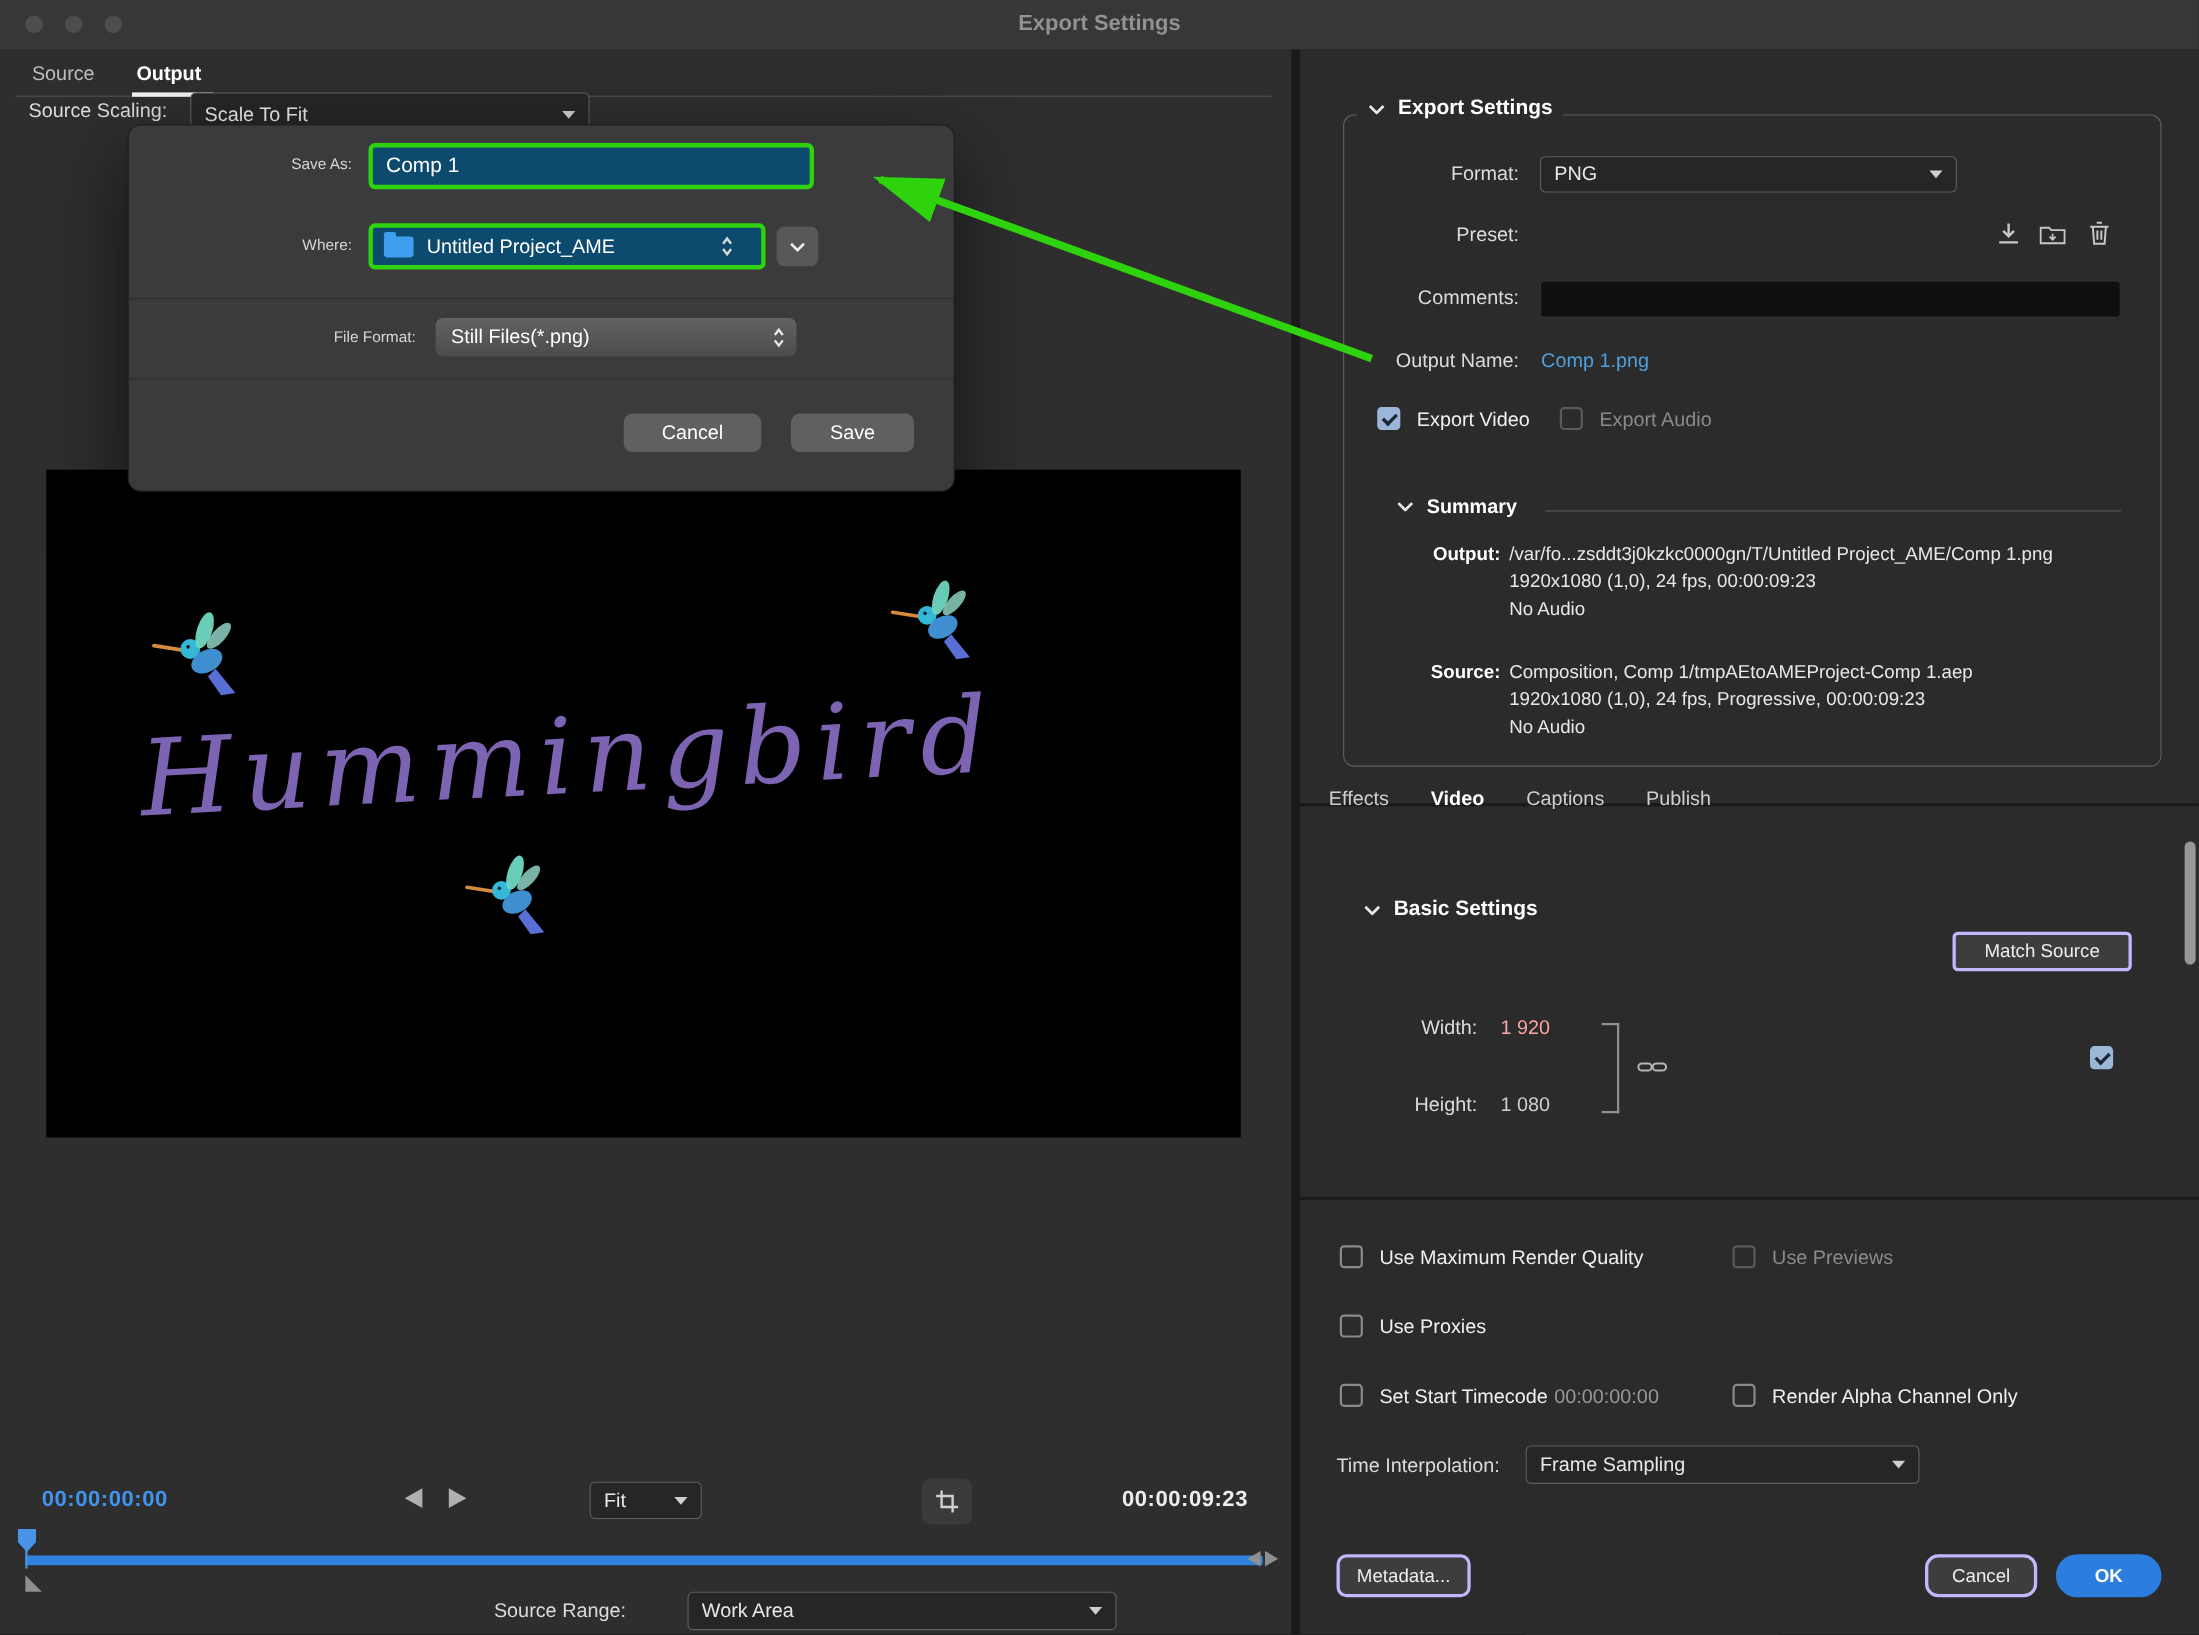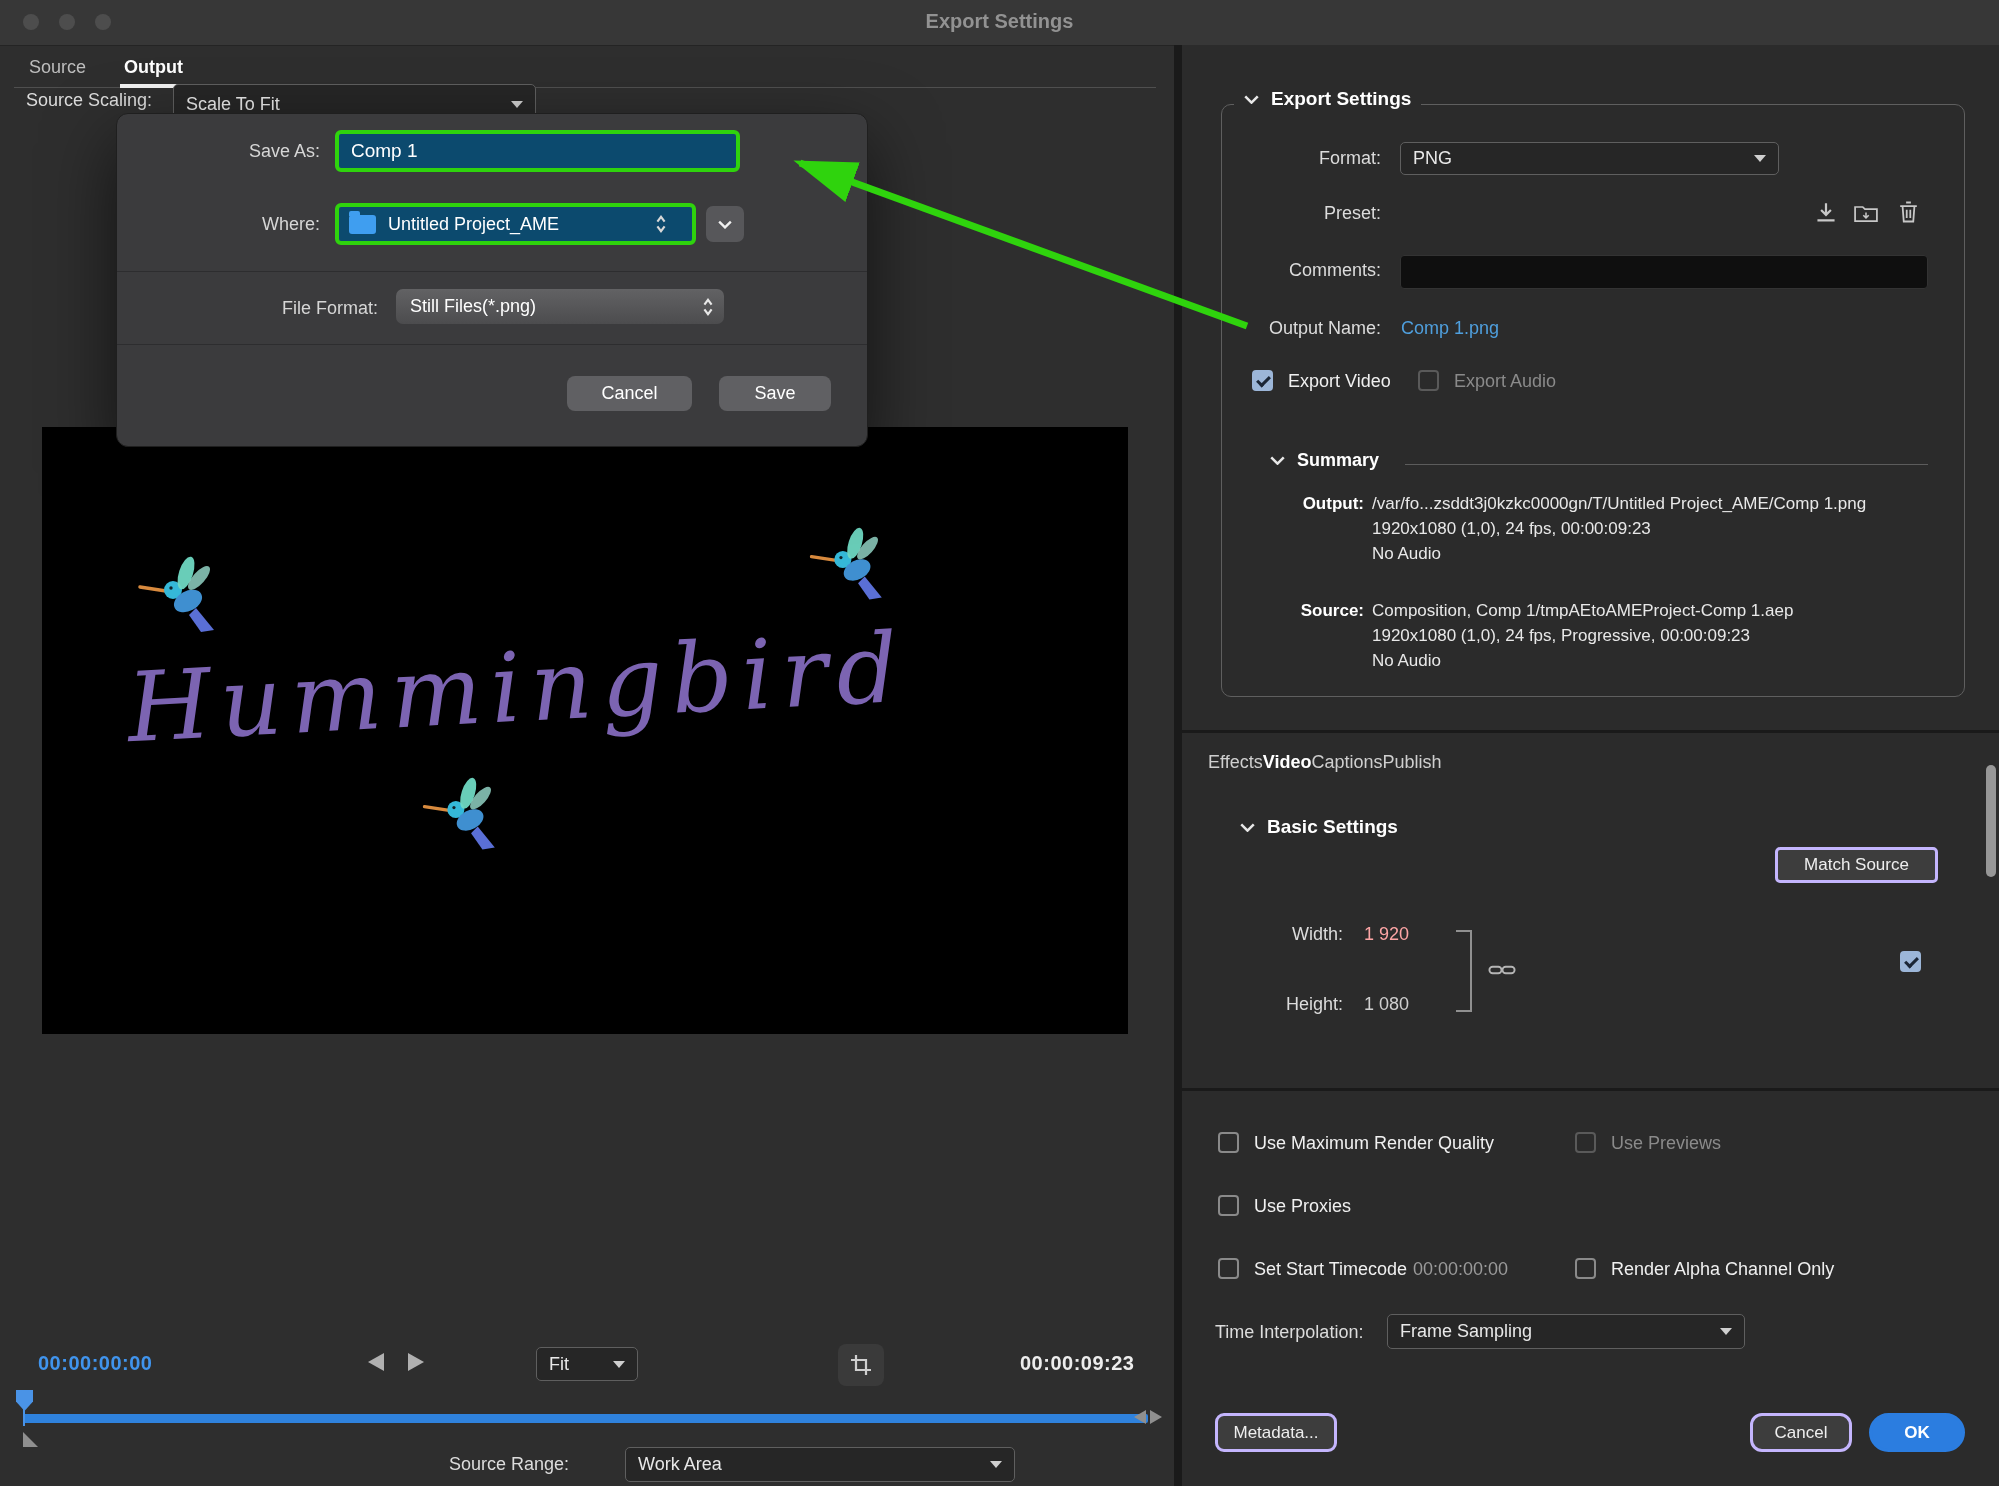--- a/index.html
+++ b/index.html
@@ -40,36 +40,36 @@
   .playhead{position:absolute;left:16px;top:1390px;width:17px;height:21px;background:#4a93e6;
             clip-path:polygon(0 0,100% 0,100% 55%,50% 100%,0 55%);}
   .ph-stem{position:absolute;left:23px;top:1408px;width:2px;height:18px;background:#4a93e6;}
   .tri-in{position:absolute;width:0;height:0;border-top:9px solid transparent;border-bottom:9px solid transparent;border-right:16px solid #b0b0b0;}
   .tri-out{position:absolute;width:0;height:0;border-top:9px solid transparent;border-bottom:9px solid transparent;border-left:16px solid #b0b0b0;}
   .tri-bl{position:absolute;width:0;height:0;border-bottom:15px solid #8f8f8f;border-right:15px solid transparent;}
   .tc{position:absolute;font-size:20px;font-weight:bold;letter-spacing:.5px;}
   
   .dialog{position:absolute;left:116px;top:113px;width:750px;height:332px;background:#3b3b3d;border:1px solid #1f1f1f;
           border-radius:12px;box-shadow:0 28px 70px rgba(0,0,0,.6);z-index:10;}
-  .dlg-lbl{position:absolute;color:#d6d6d6;font-size:18px;text-align:right;white-space:nowrap;}
+  .dlg-lbl{position:absolute;color:#d6d6d6;font-size:14px;text-align:right;white-space:nowrap;}
   .greenfield{position:absolute;border:4px solid #2fd30d;background:#0c4a6e;border-radius:6px;box-sizing:border-box;}
   .dlg-divider{position:absolute;left:0;width:750px;height:1px;background:#2d2d2f;}
   .dlgbtn{position:absolute;background:#606063;border:none;border-radius:8px;color:#fff;font-size:18px;
           display:flex;align-items:center;justify-content:center;}
   .macpopup{position:absolute;background:linear-gradient(#626264,#4c4c4e);border-radius:7px;color:#fff;font-size:18px;
             display:flex;align-items:center;padding:0 10px 0 14px;box-sizing:border-box;}
   .folder{position:relative;width:27px;height:19px;background:#3f9ef0;border-radius:3px;margin-right:12px;flex:0 0 auto;}
   .folder::before{content:"";position:absolute;left:0;top:-4px;width:11px;height:5px;background:#3f9ef0;border-radius:2px 2px 0 0;}
   .disclosure{position:absolute;width:38px;height:36px;background:#57575a;border-radius:7px;
               display:flex;align-items:center;justify-content:center;}
   
   .rpanel-bg{position:absolute;left:1182px;top:45px;width:817px;height:1441px;background:#2b2b2b;}
   .vdivider{position:absolute;left:1174px;top:45px;width:8px;height:1441px;background:#1a1a1a;}
   .hdivider{position:absolute;background:#1a1a1a;}
-  .tabs2{position:absolute;left:1208px;top:752px;display:flex;font-size:18px;color:#cfcfcf;}
+  .tabs2{position:absolute;left:1208px;top:716px;display:flex;gap:38px;font-size:18px;color:#cfcfcf;}
   .tabs2 .active{color:#fff;font-weight:bold;}
   .iconbtn{position:absolute;width:28px;height:26px;display:flex;align-items:center;justify-content:center;}
   .bracket{position:absolute;left:1456px;top:930px;width:16px;height:82px;box-sizing:border-box;
            border-top:2px solid #909090;border-right:2px solid #909090;border-bottom:2px solid #909090;}
   .scrollthumb{position:absolute;left:1986px;top:765px;width:10px;height:112px;background:#979797;border-radius:5px;}
   .link{color:#4f9fdd;}
   .arrow-overlay{position:absolute;left:0;top:0;z-index:30;pointer-events:none;}
   .stepper{margin-left:auto;flex:0 0 auto;display:flex;align-items:center;}
   .cropicon{display:flex;align-items:center;justify-content:center;}
 </style>

